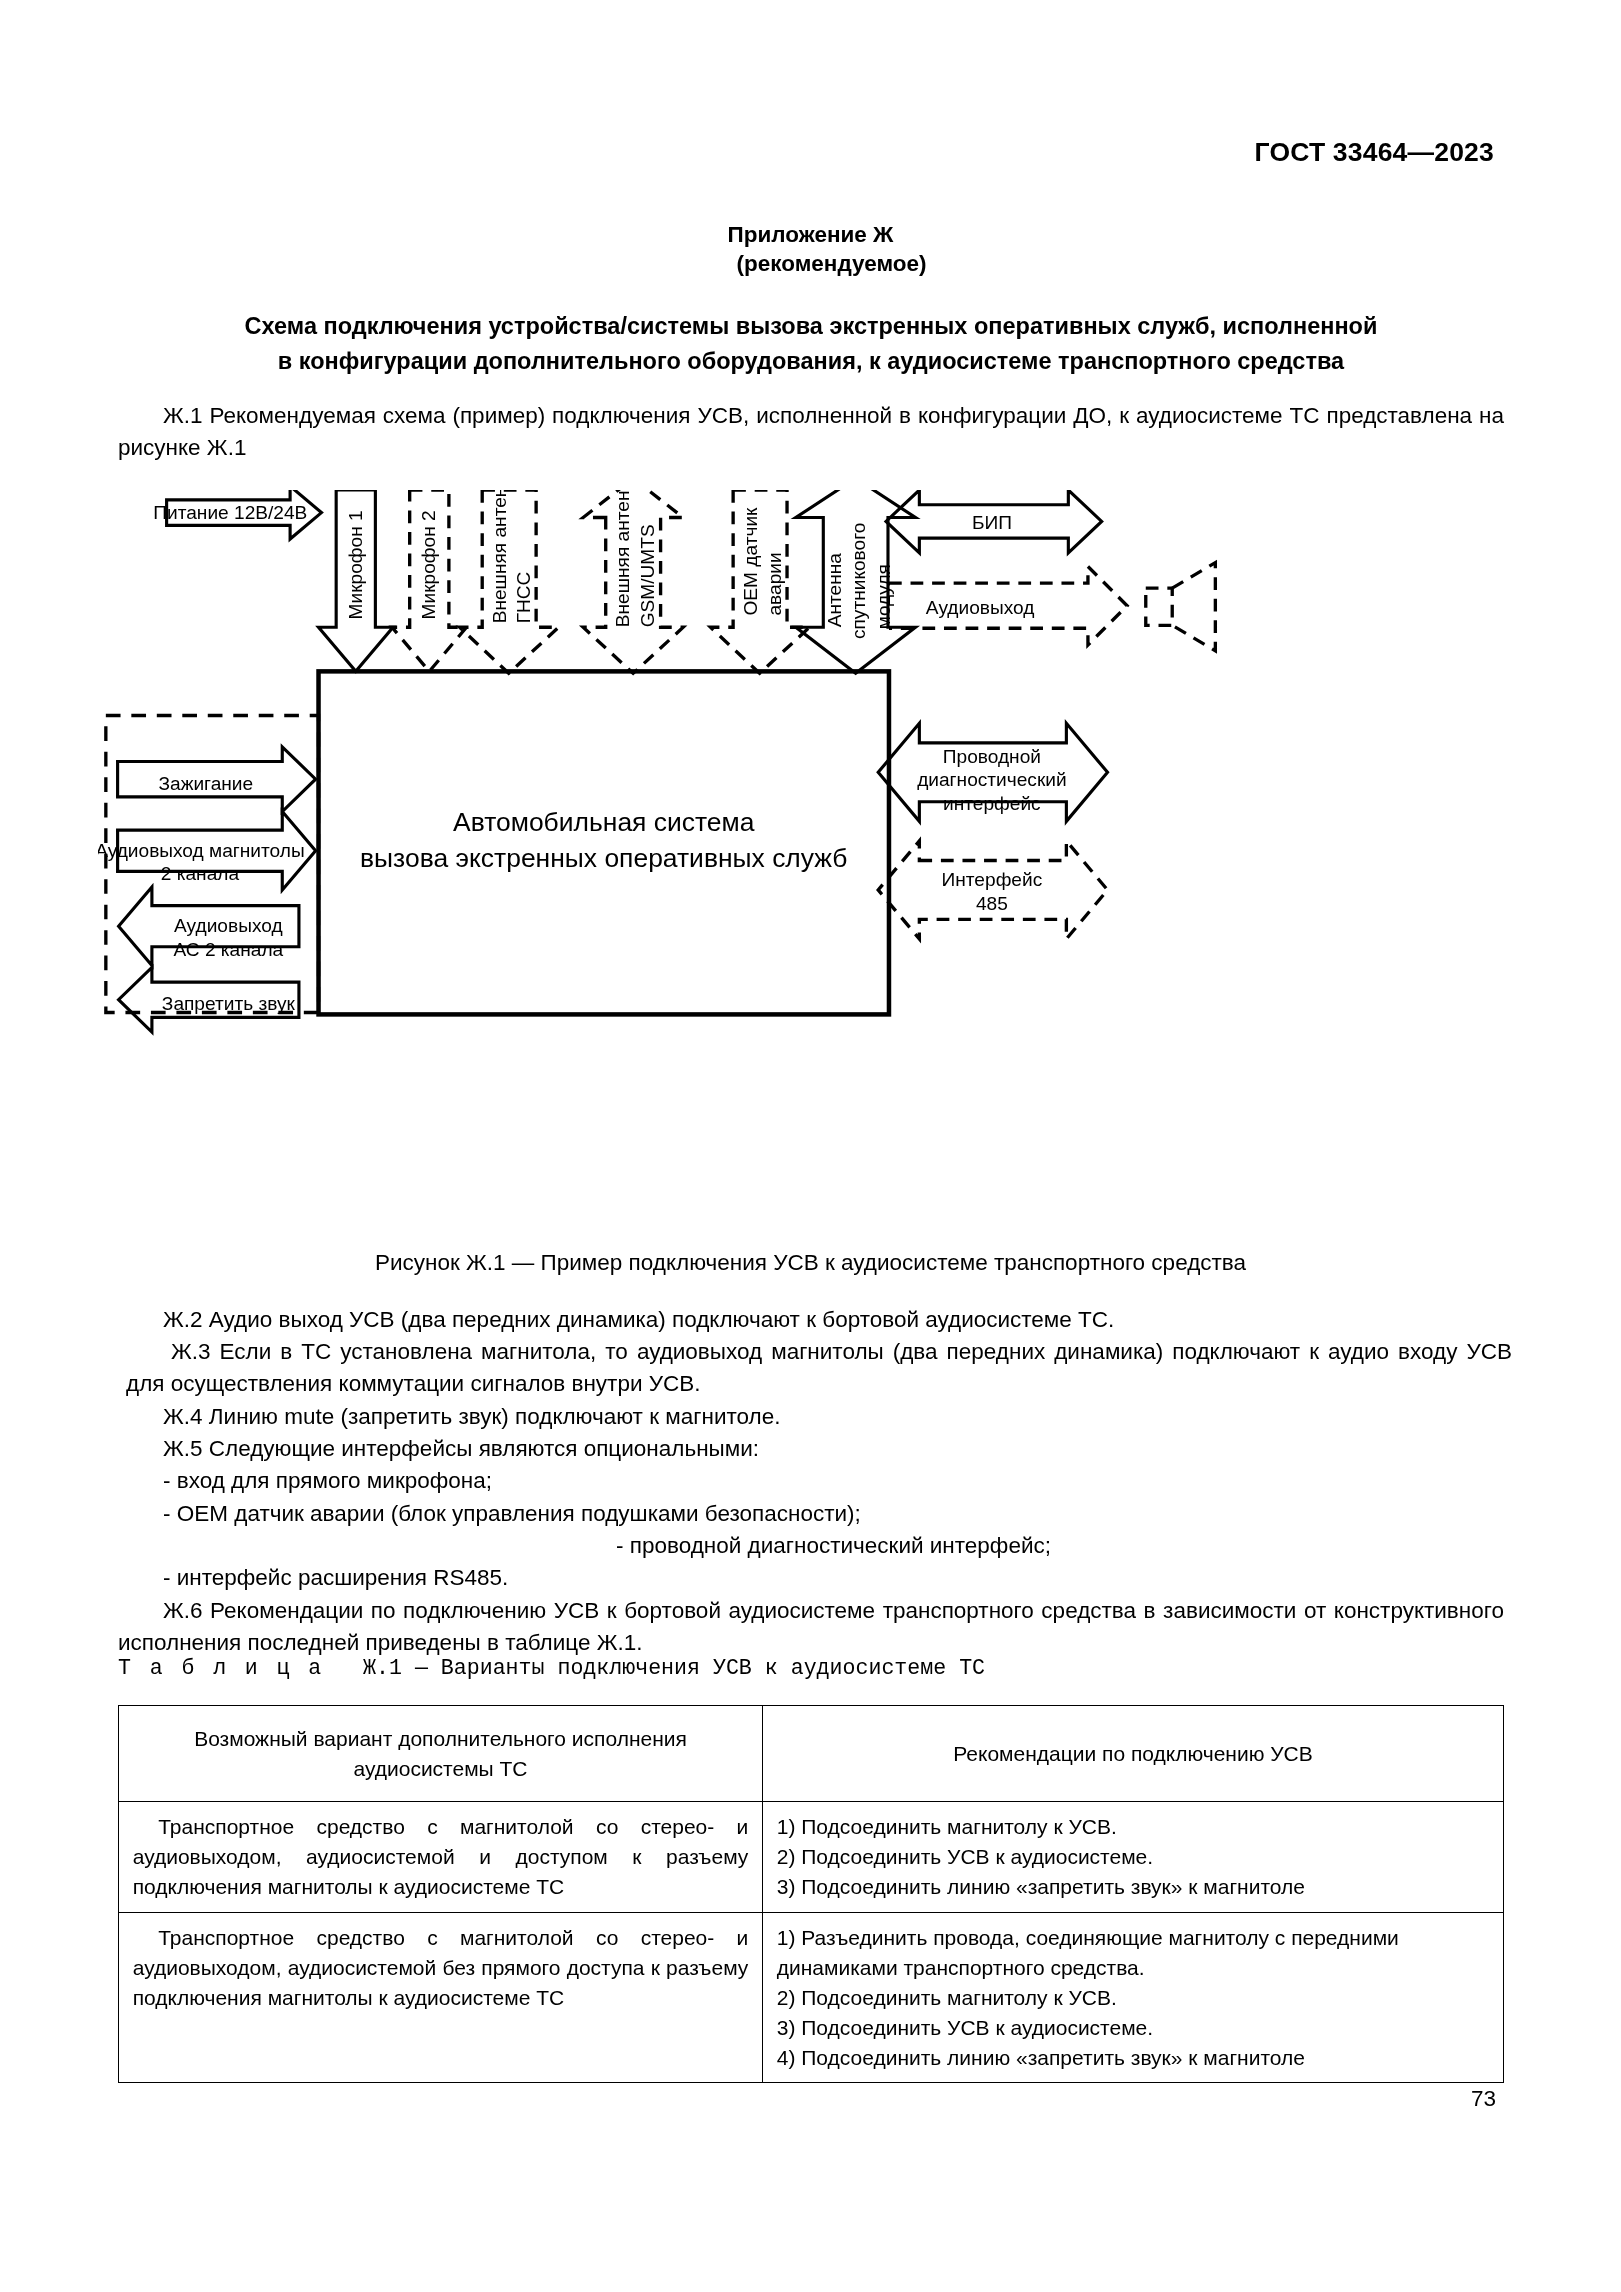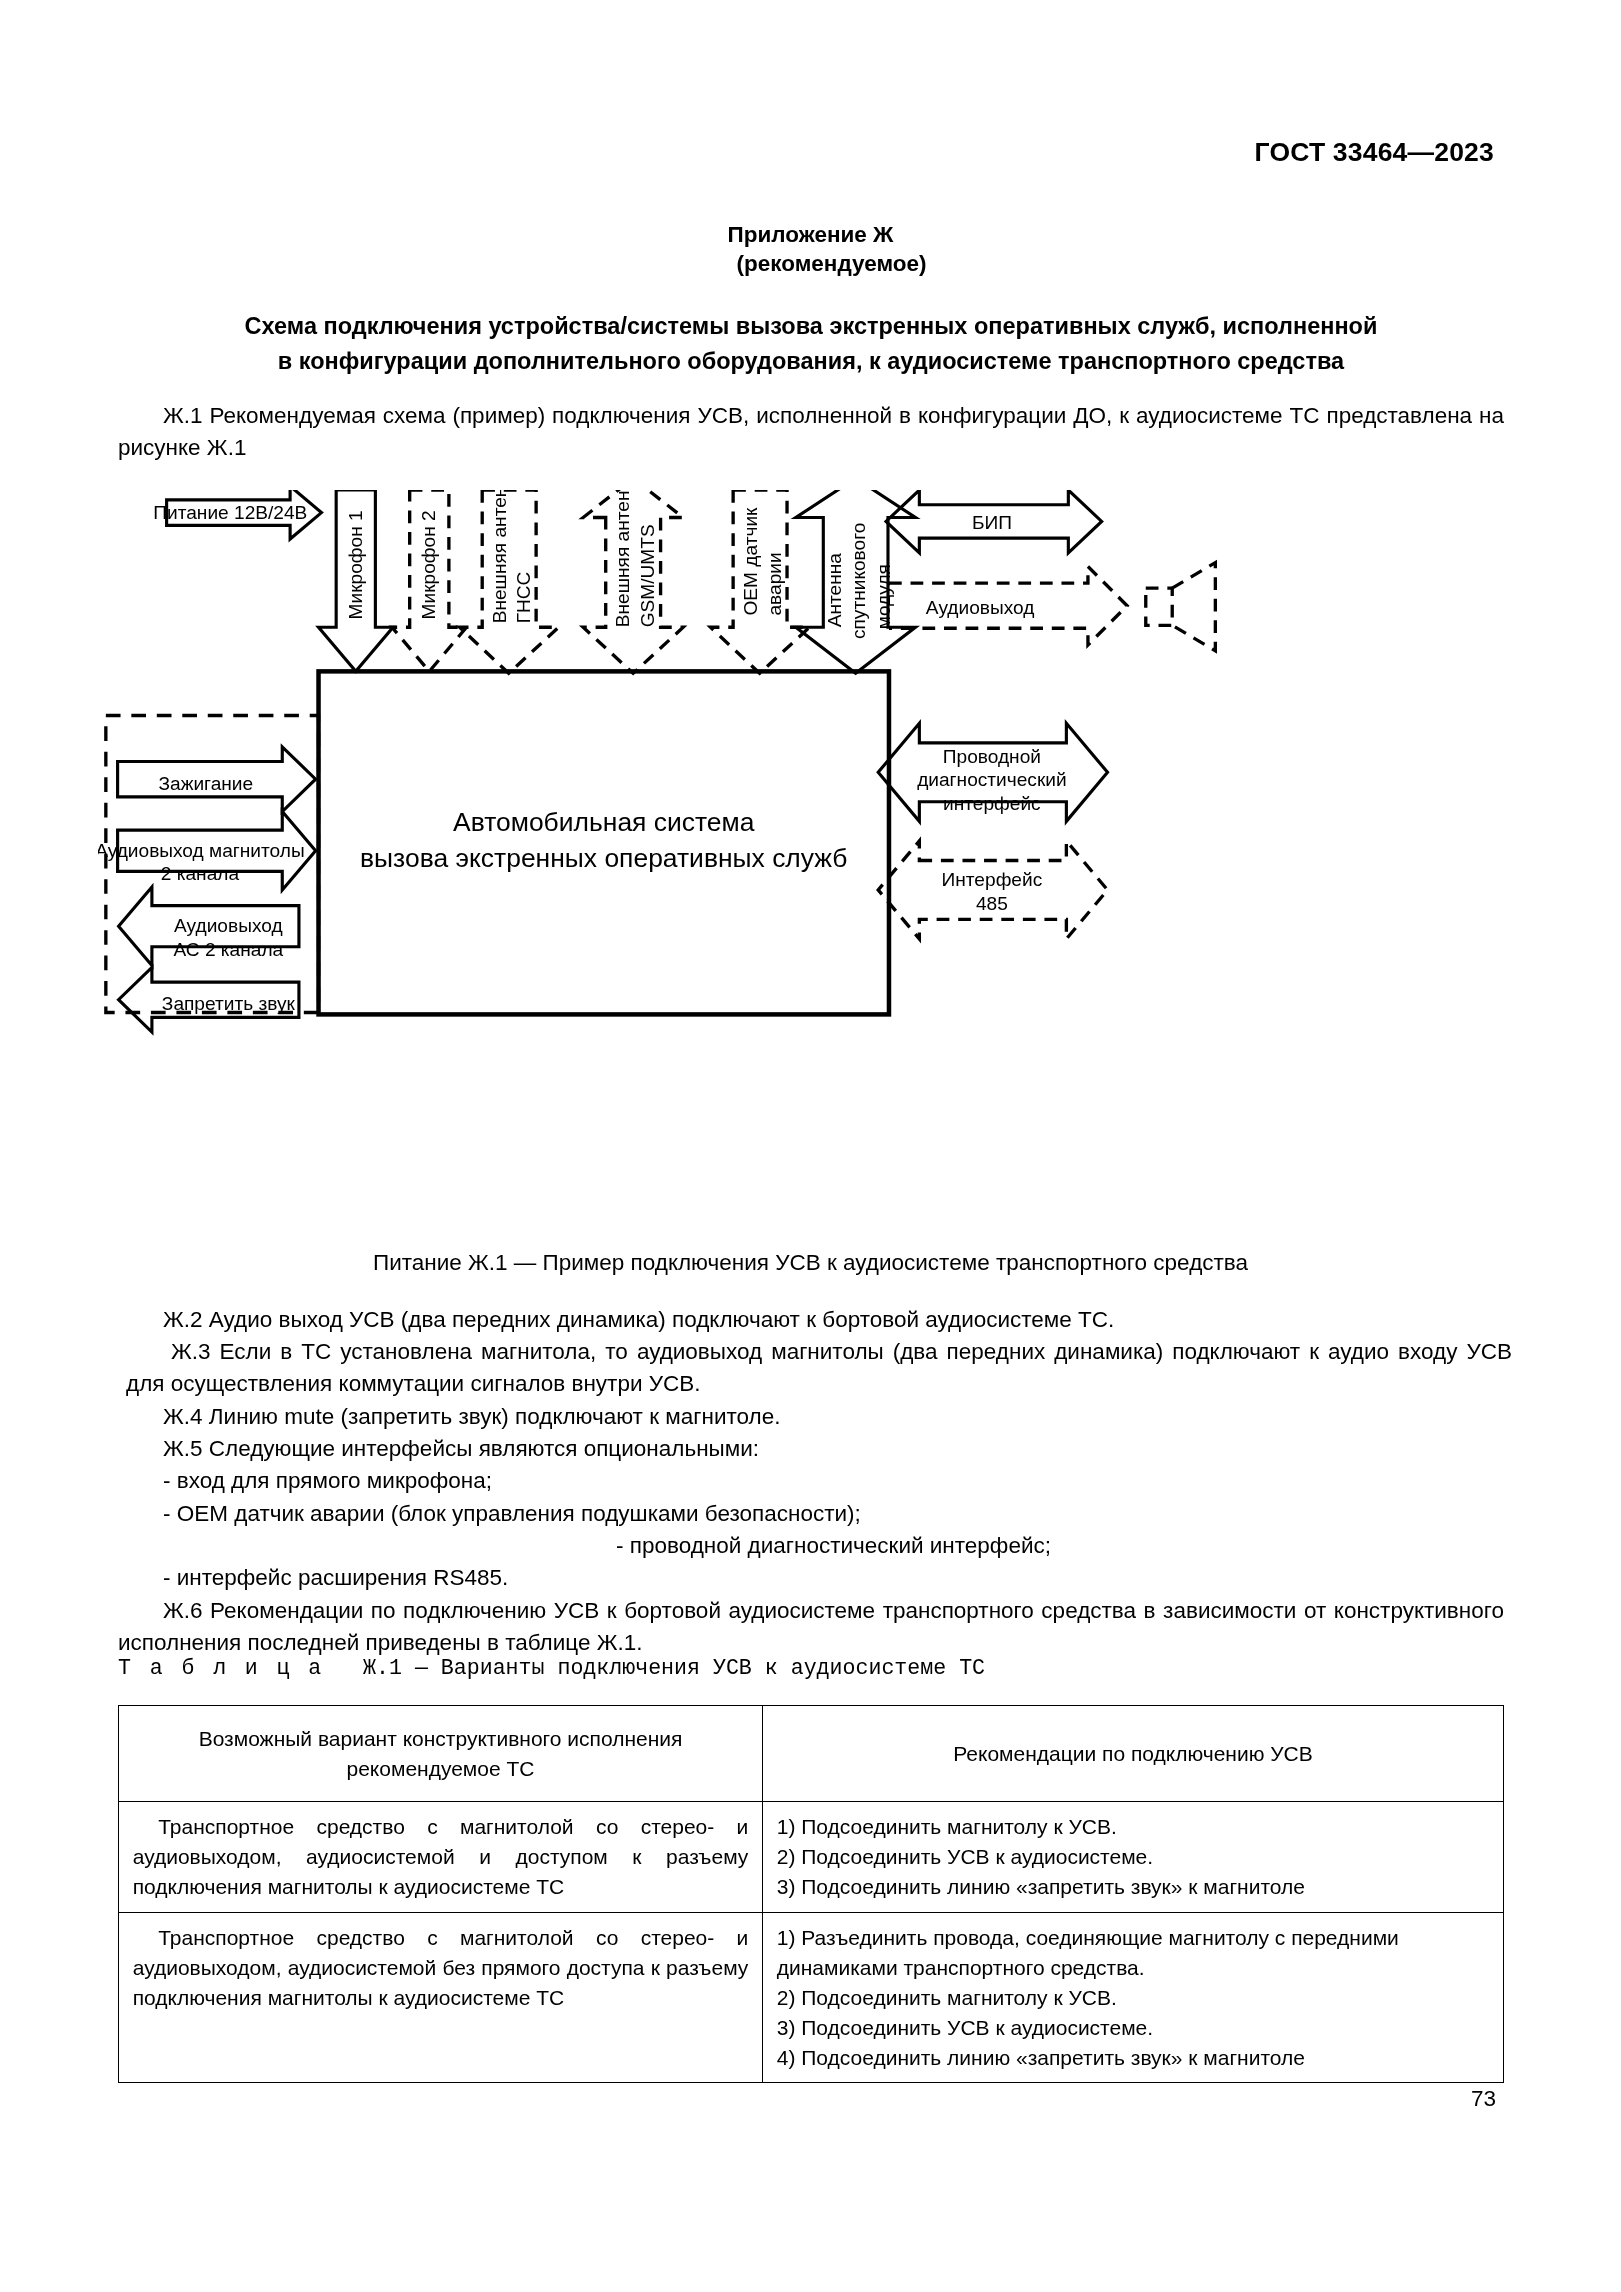--- a/index.html
+++ b/index.html
@@ -145,41 +145,41 @@
       <text class="lbl" x="912" y="278" text-anchor="middle">Проводной</text>
       <text class="lbl" x="912" y="302" text-anchor="middle">диагностический</text>
       <text class="lbl" x="912" y="326" text-anchor="middle">интерфейс</text>
 
       <path class="dsh" d="M 838 378 L 988 378 L 988 358 L 1030 408 L 988 458 L 988 438 L 838 438 L 838 458 L 796 408 L 838 358 Z"></path>
       <text class="lbl" x="912" y="404" text-anchor="middle">Интерфейс</text>
       <text class="lbl" x="912" y="428" text-anchor="middle">485</text>
     </svg>
   </div>
 
-  <div class="fig-caption">Питание Ж.1 — Пример подключения УСВ к аудиосистеме транспортного средства</div>
+  <div class="fig-caption">Рисунок Ж.1 — Пример подключения УСВ к аудиосистеме транспортного средства</div>
 
   <div class="para nojust" style="top:1304px;"><span class="indent"></span><span>Ж.2 Аудио выход УСВ (два передних динамика) подключают к бортовой аудиосистеме ТС.</span></div>
   <div class="para" style="top:1336px;margin-left:8px;"><span class="indent"></span><span>Ж.3 Если в ТС установлена магнитола, то аудиовыход магнитолы (два передних динамика) подключают к аудио входу УСВ для осуществления коммутации сигналов внутри УСВ.</span></div>
   <div class="para nojust" style="top:1401px;"><span class="indent"></span><span>Ж.4 Линию mute (запретить звук) подключают к магнитоле.</span></div>
   <div class="para nojust" style="top:1433px;"><span class="indent"></span><span>Ж.5 Следующие интерфейсы являются опциональными:</span></div>
   <div class="para nojust" style="top:1465px;"><span class="indent"></span><span>- вход для прямого микрофона;</span></div>
   <div class="para nojust" style="top:1498px;"><span class="indent"></span><span>- OEM датчик аварии (блок управления подушками безопасности);</span></div>
   <div class="para nojust" style="top:1530px;text-align:center;"><span class="indent"></span><span>- проводной диагностический интерфейс;</span></div>
   <div class="para nojust" style="top:1562px;"><span class="indent"></span><span>- интерфейс расширения RS485.</span></div>
   <div class="para" style="top:1595px;"><span class="indent"></span><span>Ж.6 Рекомендации по подключению УСВ к бортовой аудиосистеме транспортного средства в зависимости от конструктивного исполнения последней приведены в таблице Ж.1.</span></div>
 
   <div class="tbl-caption">
     <span class="sp">Т а б л и ц а</span>
     <span>&nbsp;&nbsp;</span><span>Ж.1 — Варианты подключения УСВ к аудиосистеме ТС</span>
   </div>
 
   <table class="rec">
     <thead>
       <tr>
-        <th style="width:46.5%">Возможный вариант конструктивного исполнения рекомендуемое ТС</th>
+        <th style="width:46.5%">Возможный вариант дополнительного исполнения аудиосистемы ТС</th>
         <th>Рекомендации по подключению УСВ</th>
       </tr>
     </thead>
     <tbody>
       <tr>
         <td class="col1">
             <p>Транспортное средство с магнитолой со стерео- и аудиовыходом, аудиосистемой и доступом к разъему подключения магнитолы к аудиосистеме ТС</p>
           </td>
         <td class="col2">
           <p>1) Подсоединить магнитолу к УСВ.</p>

